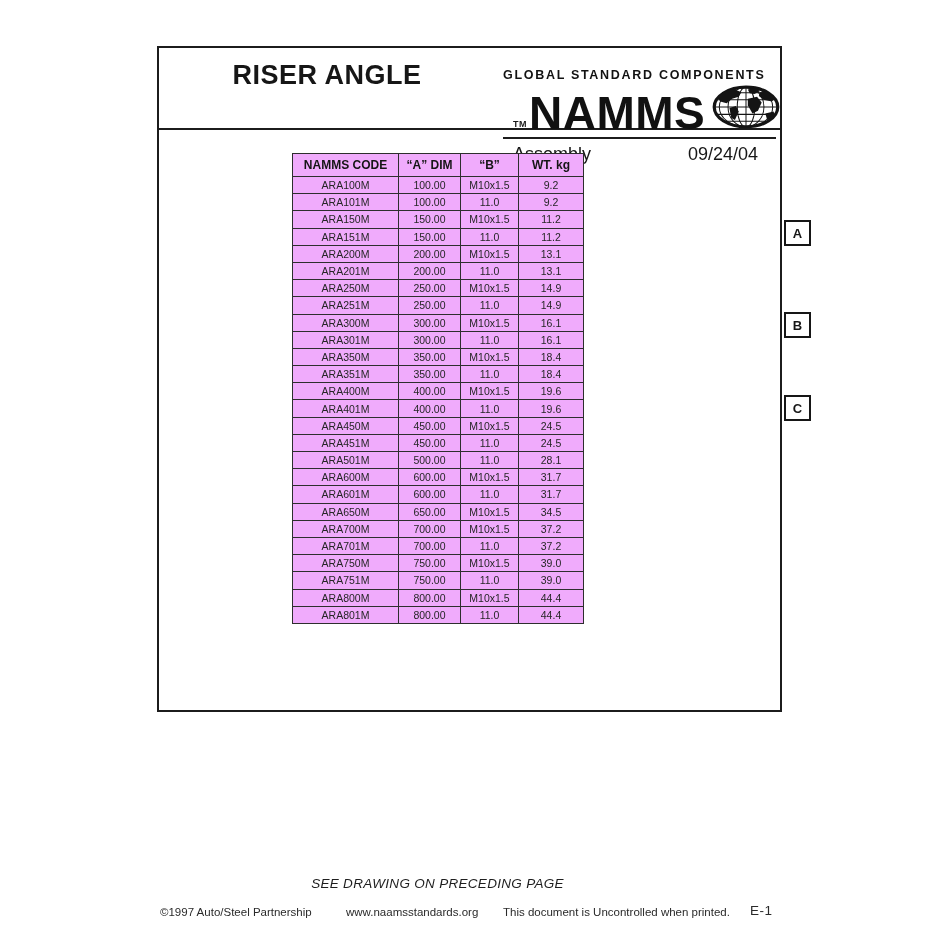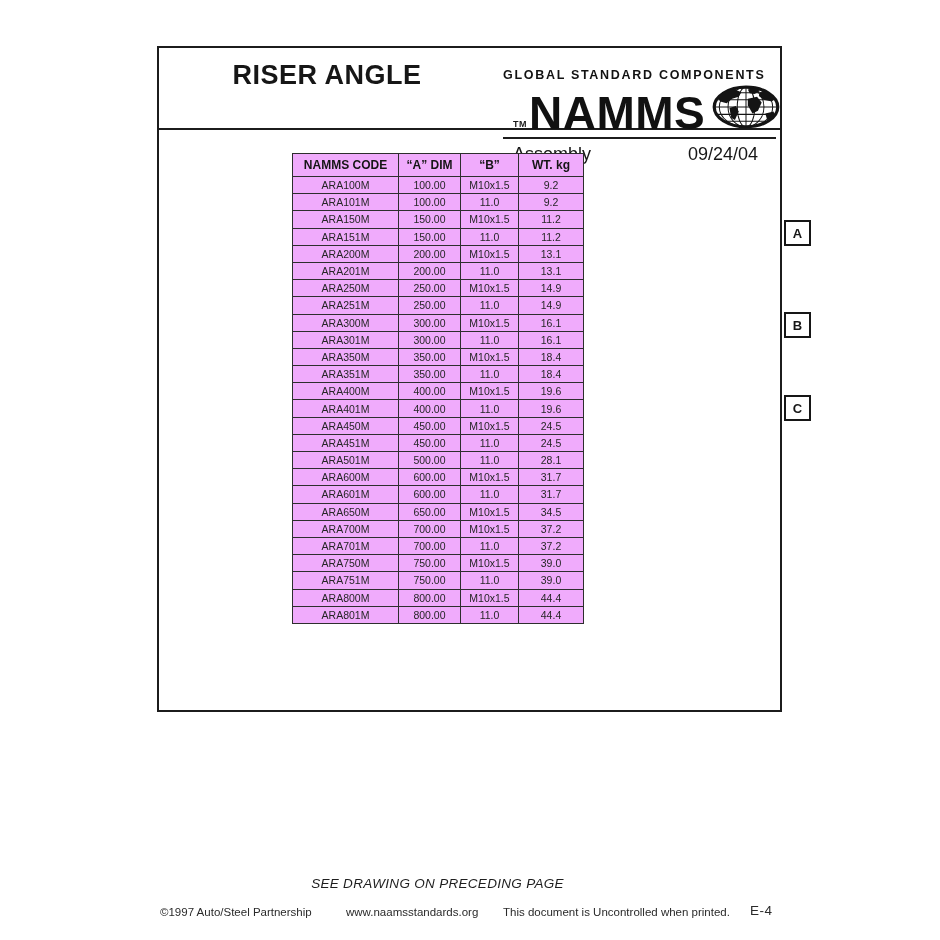--- a/index.html
+++ b/index.html
@@ -332,13 +332,13 @@
   <div class="note">SEE DRAWING ON PRECEDING PAGE</div>
 </div>
 
 <div class="marker marker-a">A</div>
 <div class="marker marker-b">B</div>
 <div class="marker marker-c">C</div>
 
 <span class="footer-item f-copy">©1997 Auto/Steel Partnership</span>
 <span class="footer-item f-web">www.naamsstandards.org</span>
 <span class="footer-item f-disc">This document is Uncontrolled when printed.</span>
-<span class="footer-item f-page">E-4</span>
+<span class="footer-item f-page">E-1</span>
 
 </body></html>

